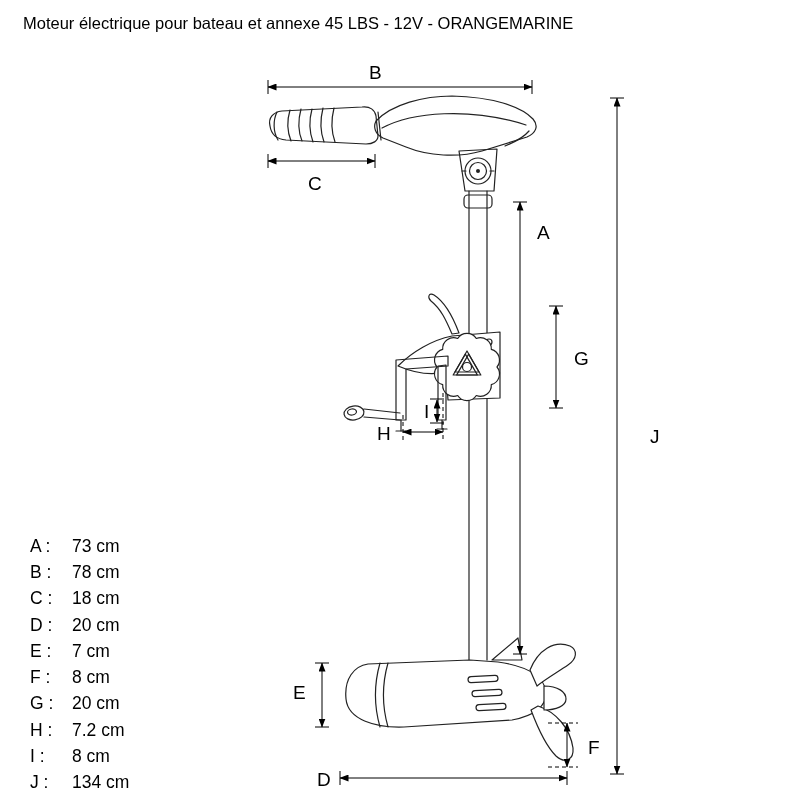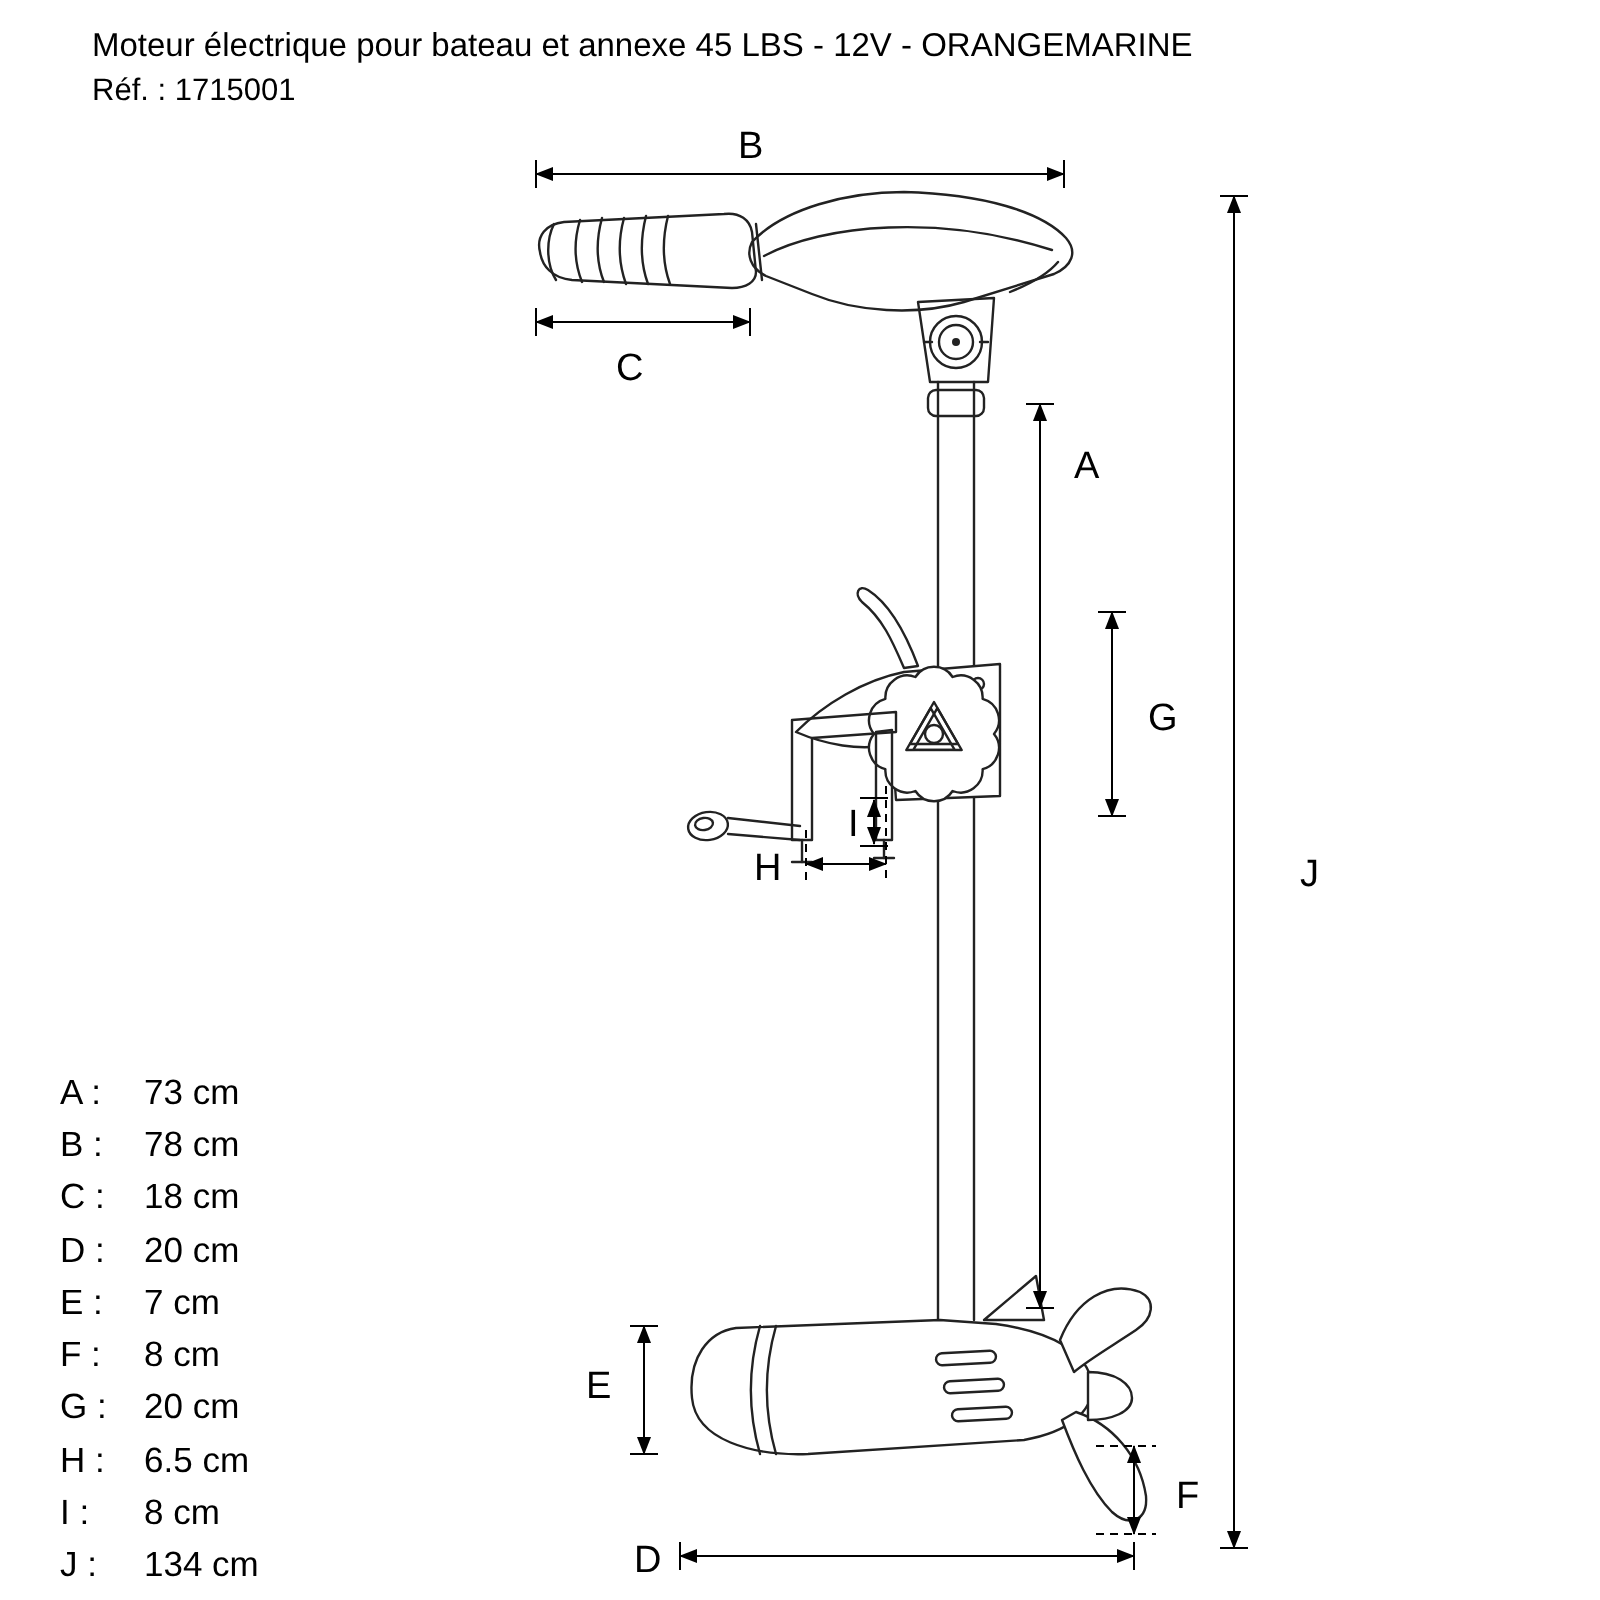--- a/index.html
+++ b/index.html
@@ -1,42 +1,41 @@
 <!DOCTYPE html>
 <html><head>
 <meta charset="utf-8">
 <style>
   html,body{margin:0;padding:0}
   body{
     width:800px;height:800px;position:relative;overflow:hidden;
     background:#ffffff;color:#000;
     font-family:"Liberation Sans",sans-serif;
   }
-  .header{position:absolute;left:46px;top:12px;line-height:1.35}
+  .header{position:absolute;left:23px;top:12px;line-height:1.35}
   .title{font-size:16.5px}
   .ref{font-size:15.5px;margin-top:2px}
 
   .legend{position:absolute;left:30px;top:533px;font-size:17.5px}
   .legend-row{height:26.3px;display:flex;align-items:center}
   .ll{width:42px;white-space:pre}
   .lv{white-space:pre}
 
   svg.diagram{position:absolute;left:0;top:0}
   .draw{fill:none;stroke:#222;stroke-width:1.2;stroke-linecap:round;stroke-linejoin:round}
   .fillw{fill:#fff;stroke:#222;stroke-width:1.2;stroke-linejoin:round}
   .dim{stroke:#000;stroke-width:1;fill:none}
   .dash{stroke-dasharray:4 3}
   svg text{font-size:19px;fill:#000;font-family:"Liberation Sans",sans-serif}
 </style>
 </head>
 <body>
 
 <div class="header">
   <div class="title">Moteur électrique pour bateau et annexe 45 LBS - 12V - ORANGEMARINE</div>
-  <div class="ref">Réf. : 1715001</div>
 </div>
 
 <svg class="diagram" width="800" height="800" viewBox="0 0 800 800">
   <defs>
     <marker id="ah" markerWidth="9" markerHeight="7" refX="8.5" refY="3.5" orient="auto-start-reverse">
       <path d="M0,0 L9,3.5 L0,7 Z" fill="#000" stroke="none"></path>
     </marker>
     <path id="gearcut" d="M467,351 L479,372 L455,372 Z" class="draw"></path>
   </defs>
 
@@ -230,21 +229,21 @@
   <div class="legend-row">
       <span class="ll">F :</span>
       <span class="lv">8 cm</span>
     </div>
   <div class="legend-row">
       <span class="ll">G :</span>
       <span class="lv">20 cm</span>
     </div>
   <div class="legend-row">
       <span class="ll">H :</span>
-      <span class="lv">6.5 cm</span>
+      <span class="lv">7.2 cm</span>
     </div>
   <div class="legend-row">
       <span class="ll">I :</span>
       <span class="lv">8 cm</span>
     </div>
   <div class="legend-row">
       <span class="ll">J :</span>
       <span class="lv">134 cm</span>
     </div>
 </div>

